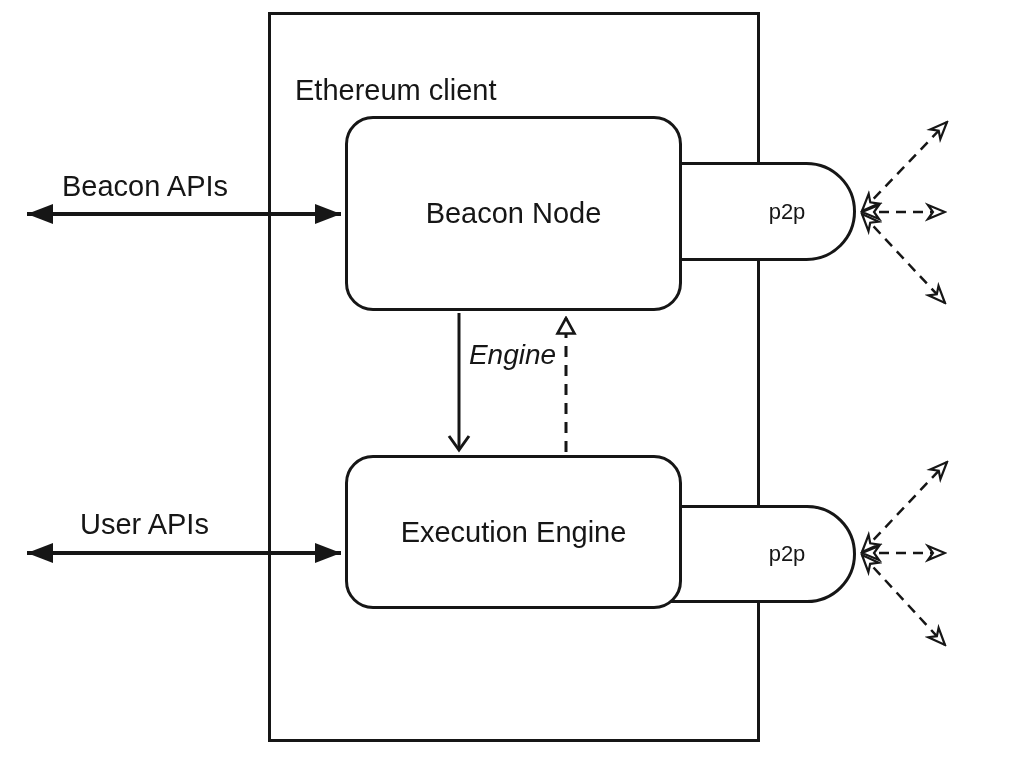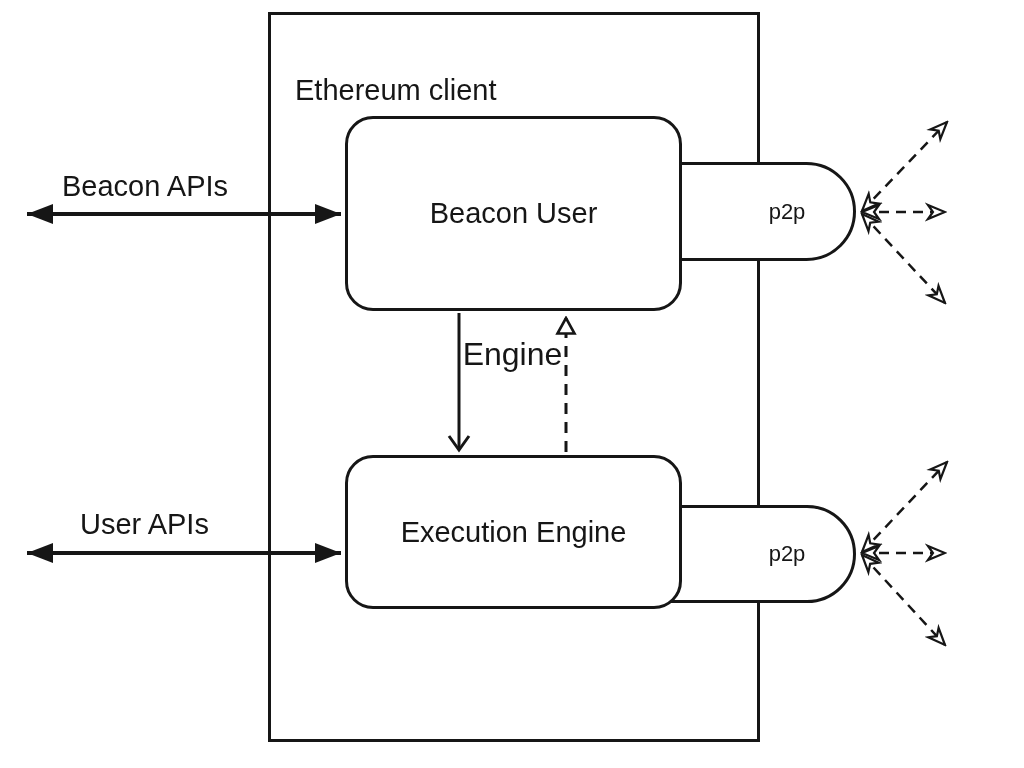--- a/index.html
+++ b/index.html
@@ -73,37 +73,38 @@
     font-size: 22px;
   }
   .label-p2p-top    { top: 162px; height: 99px; }
   .label-p2p-bottom { top: 505px; height: 98px; }
 
   .label-engine-api {
     position: absolute;
     left: 430px; top: 338px;
     width: 165px;
     text-align: center;
-    font-size: 32px;
+    font-size: 28px;
     line-height: 33px;
+    font-style: italic;
   }
   .label-engine-api span { display: block; }
 </style>
 </head>
 <body>
 
 <div class="stage">
 
   <div class="outer-box"></div>
 
   <div class="capsule capsule-top"></div>
   <div class="capsule capsule-bottom"></div>
 
   <div class="node node-beacon">
-    <span>Beacon User</span>
+    <span>Beacon Node</span>
   </div>
   <div class="node node-execution">
     <span>Execution Engine</span>
   </div>
 
   <svg class="wires" viewBox="0 0 1024 768">
     <defs>
       <marker id="m-solid" viewBox="0 0 28 26" refX="27" refY="13" markerWidth="28" markerHeight="26" markerUnits="userSpaceOnUse" orient="auto-start-reverse">
         <path d="M1,3 L27,13 L1,23 Z" fill="#161616"></path>
       </marker>

